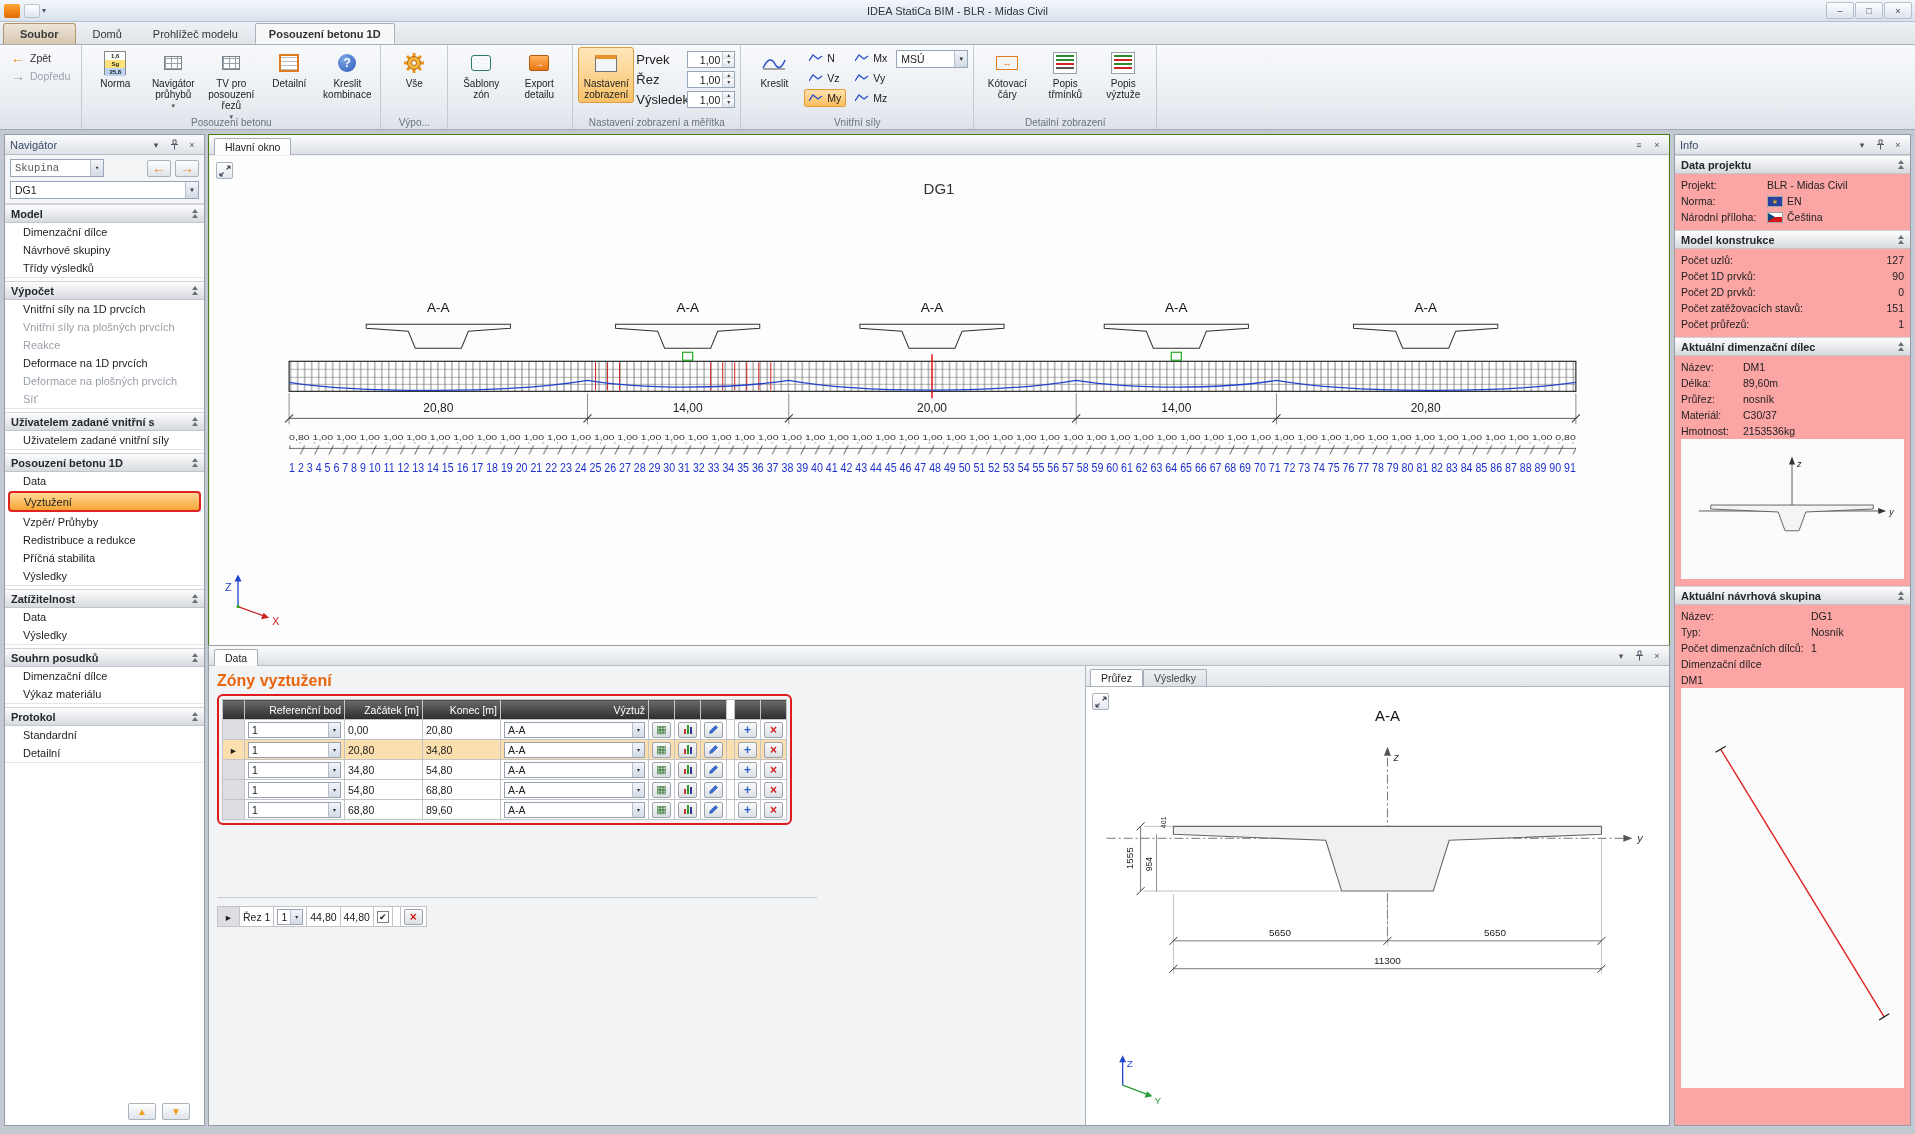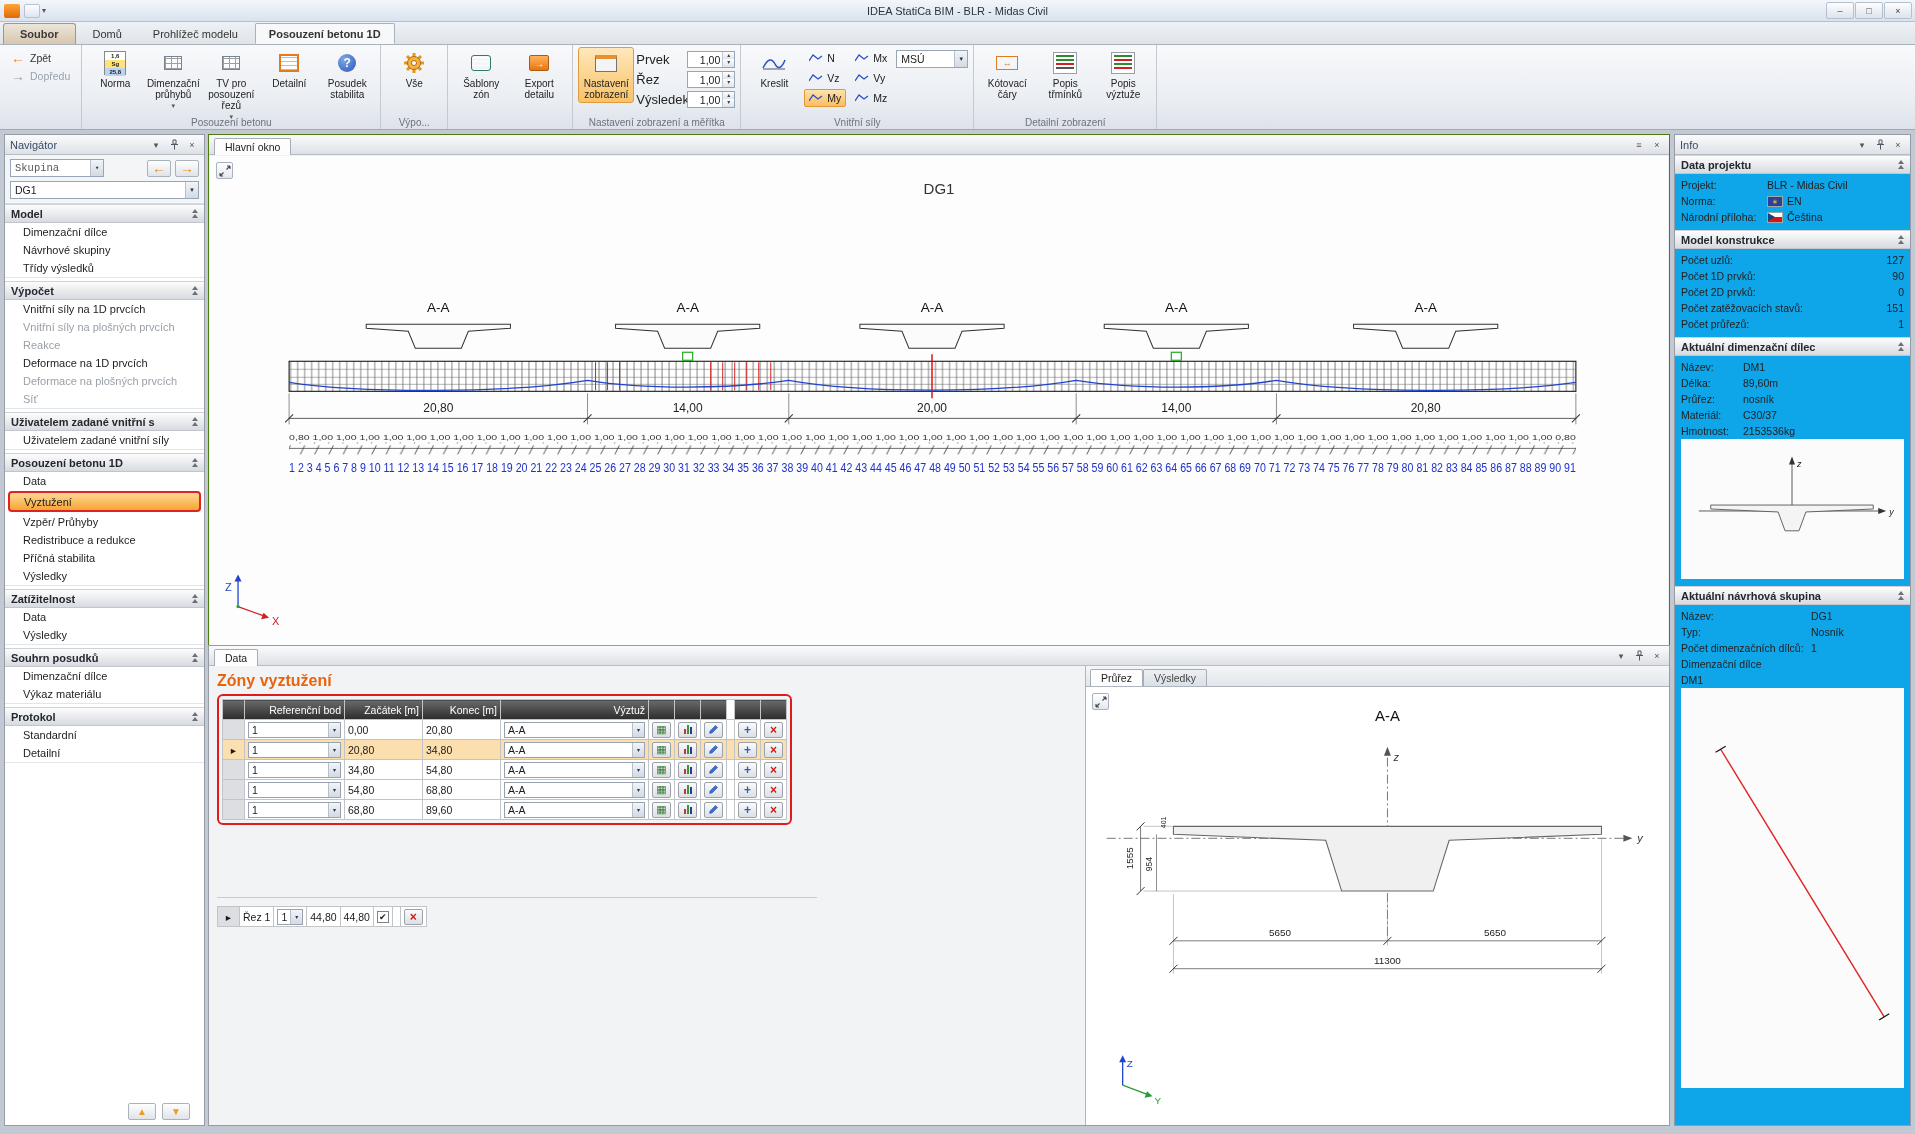--- a/index.html
+++ b/index.html
@@ -112,21 +112,21 @@
 .addbtn{width:24px;height:19px;border:1px solid #9aa2ac;border-radius:2px;background:linear-gradient(#fafafa,#dcdfe4);display:flex;align-items:center;justify-content:center;}
 .checkbox{width:12px;height:12px;border:1px solid #7c828a;background:#fff;display:flex;align-items:center;justify-content:center;font-size:9px;color:#222;margin:0 auto;}
 
 .secpanel{flex:1;border-left:1px solid #aeb4bc;background:#f2f3f5;display:flex;flex-direction:column;min-width:0;}
 .sp-tabs{height:21px;display:flex;align-items:flex-end;padding-left:4px;background:linear-gradient(#f4f6f8,#e2e6ea);border-bottom:1px solid #aeb4bc;}
 .sp-body{flex:1;background:#fff;position:relative;}
 .sec-svg{position:absolute;left:0;top:0;width:100%;height:100%;}
 
 .infopanel{position:absolute;left:1674px;top:134px;width:237px;height:992px;background:#f6f7f8;border:1px solid #959ca6;display:flex;flex-direction:column;}
 .isec-h{height:19px;background:linear-gradient(#fdfdfd,#d7dadf);border-top:1px solid #cfd3d8;border-bottom:1px solid #c2c6cc;display:flex;align-items:center;padding:0 6px;font-weight:bold;color:#23272e;}
-.isec-b{background:#0ea5e9;padding:3px 6px 5px 6px;}
+.isec-b{background:#fca5a5;padding:3px 6px 5px 6px;}
 .irow{display:flex;align-items:center;height:16px;font-size:10.5px;}
 .ilabel{color:#222;}
 .ival{color:#222;}
 .proj .ilabel{width:86px;}
 .model .ival{margin-left:auto;}
 .member .ilabel{width:62px;}
 .grp .ilabel{width:130px;}
 .flag{width:16px;height:11px;margin-right:4px;position:relative;display:inline-block;border:1px solid #9aa;flex:none;}
 .flag-eu{background:#2a3f9e;color:#ffcc00;font-size:7px;line-height:9px;text-align:center;}
 .flag-cz{background:linear-gradient(#fff 50%,#d7141a 50%);}
@@ -185,41 +185,41 @@
                 <div>Sg</div>
                 <div>25,8</div>
           </span>
             </span>
           <span>Norma</span>
         </div>
         <div class="bigbtn">
           <span class="bicon">
               <span class="mini-grid"></span>
             </span>
-          <span>Dimenzační průhybů</span>
+          <span>Navigátor průhybů</span>
           <span style="font-size:7px;color:#555;">▾</span>
         </div>
         <div class="bigbtn">
           <span class="bicon">
               <span class="mini-grid"></span>
             </span>
           <span>TV pro posouzení řezů</span>
           <span style="font-size:7px;color:#555;">▾</span>
         </div>
         <div class="bigbtn">
           <span class="bicon">
               <span class="detail-ico"></span>
             </span>
           <span>Detailní</span>
         </div>
         <div class="bigbtn">
           <span class="bicon">
               <span class="q-ico">?</span>
             </span>
-          <span>Posudek stabilita</span>
+          <span>Kreslit kombinace</span>
         </div>
       </div>
       <div class="rgroup-label">Posouzení betonu</div>
     </div>
 
     <div class="rgroup">
       <div class="rgc">
         <div class="bigbtn">
           <span class="bicon">
             <svg width="24" height="24" viewBox="0 0 24 24">

